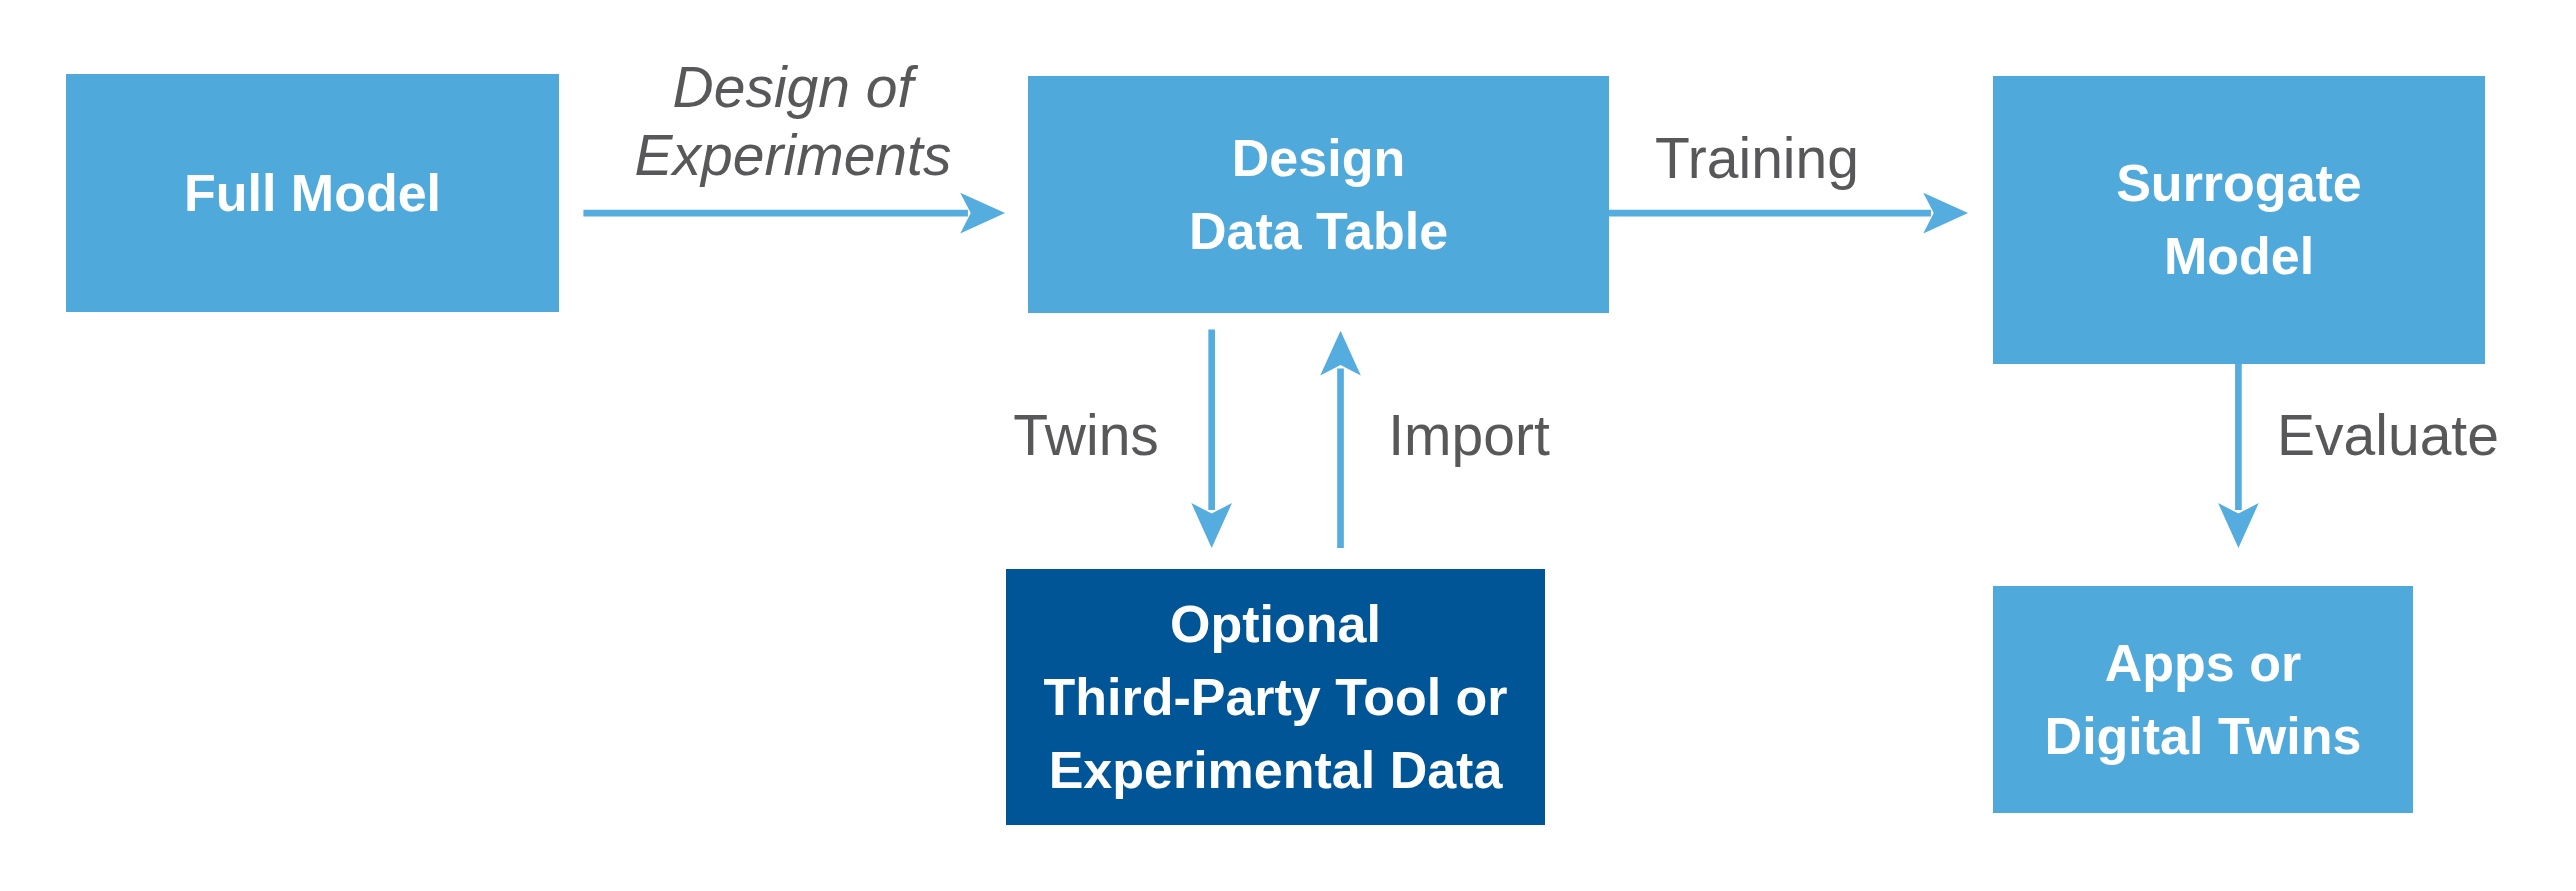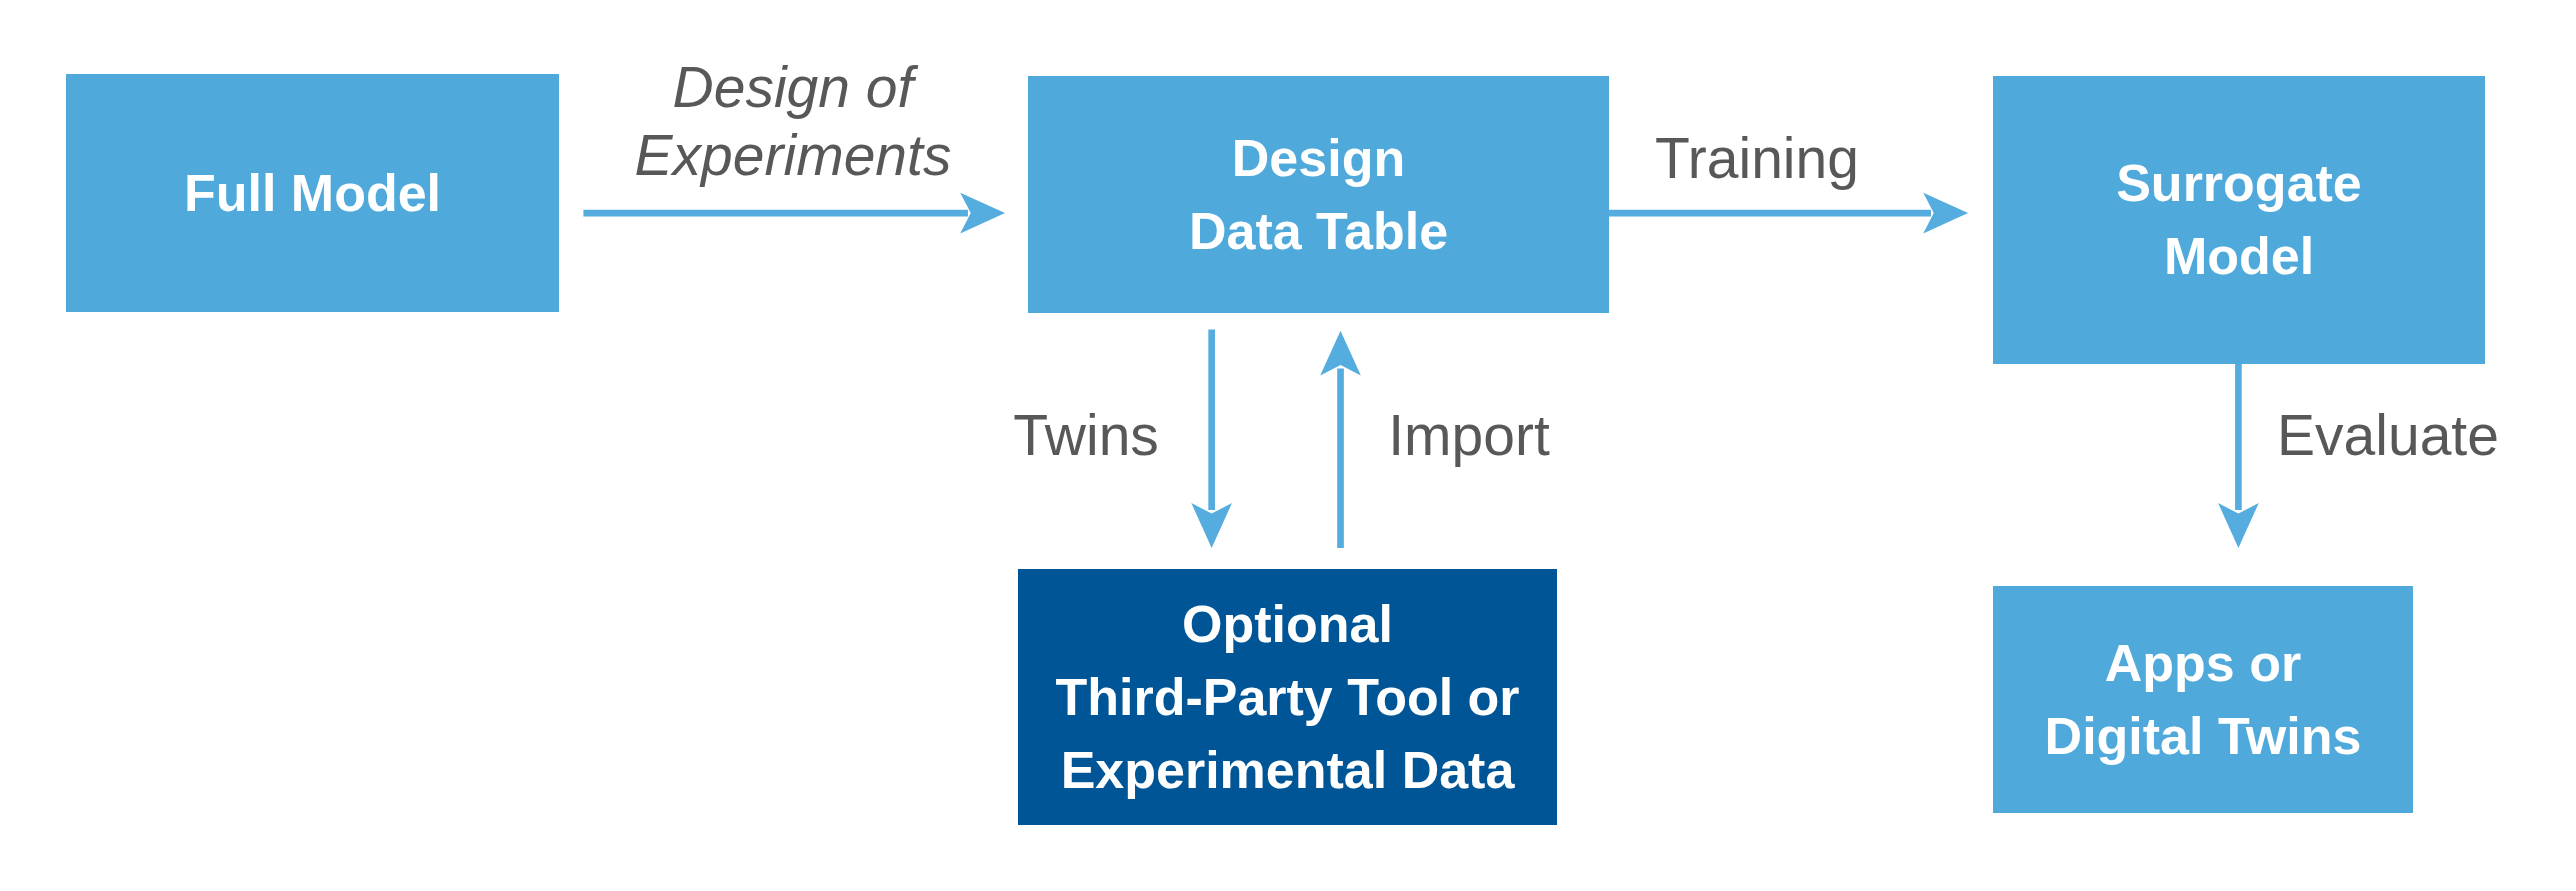--- a/index.html
+++ b/index.html
@@ -90,21 +90,21 @@
   <div class="node light" style="left:1028px; top:76px; width:581px; height:237px;">
     <span>Design</span>
     <span>Data Table</span>
   </div>
 
   <div class="node light" style="left:1993px; top:76px; width:492px; height:288px;">
     <span>Surrogate</span>
     <span>Model</span>
   </div>
 
-  <div class="node dark" style="left:1006px; top:569px; width:539px; height:256px;margin-left:12px;">
+  <div class="node dark" style="left:1006px; top:569px; width:539px; height:256px;">
     <span>Optional</span>
     <span>Third-Party Tool or</span>
     <span>Experimental Data</span>
   </div>
 
   <div class="node light" style="left:1993px; top:586px; width:420px; height:227px;">
     <span>Apps or</span>
     <span>Digital Twins</span>
   </div>
 

